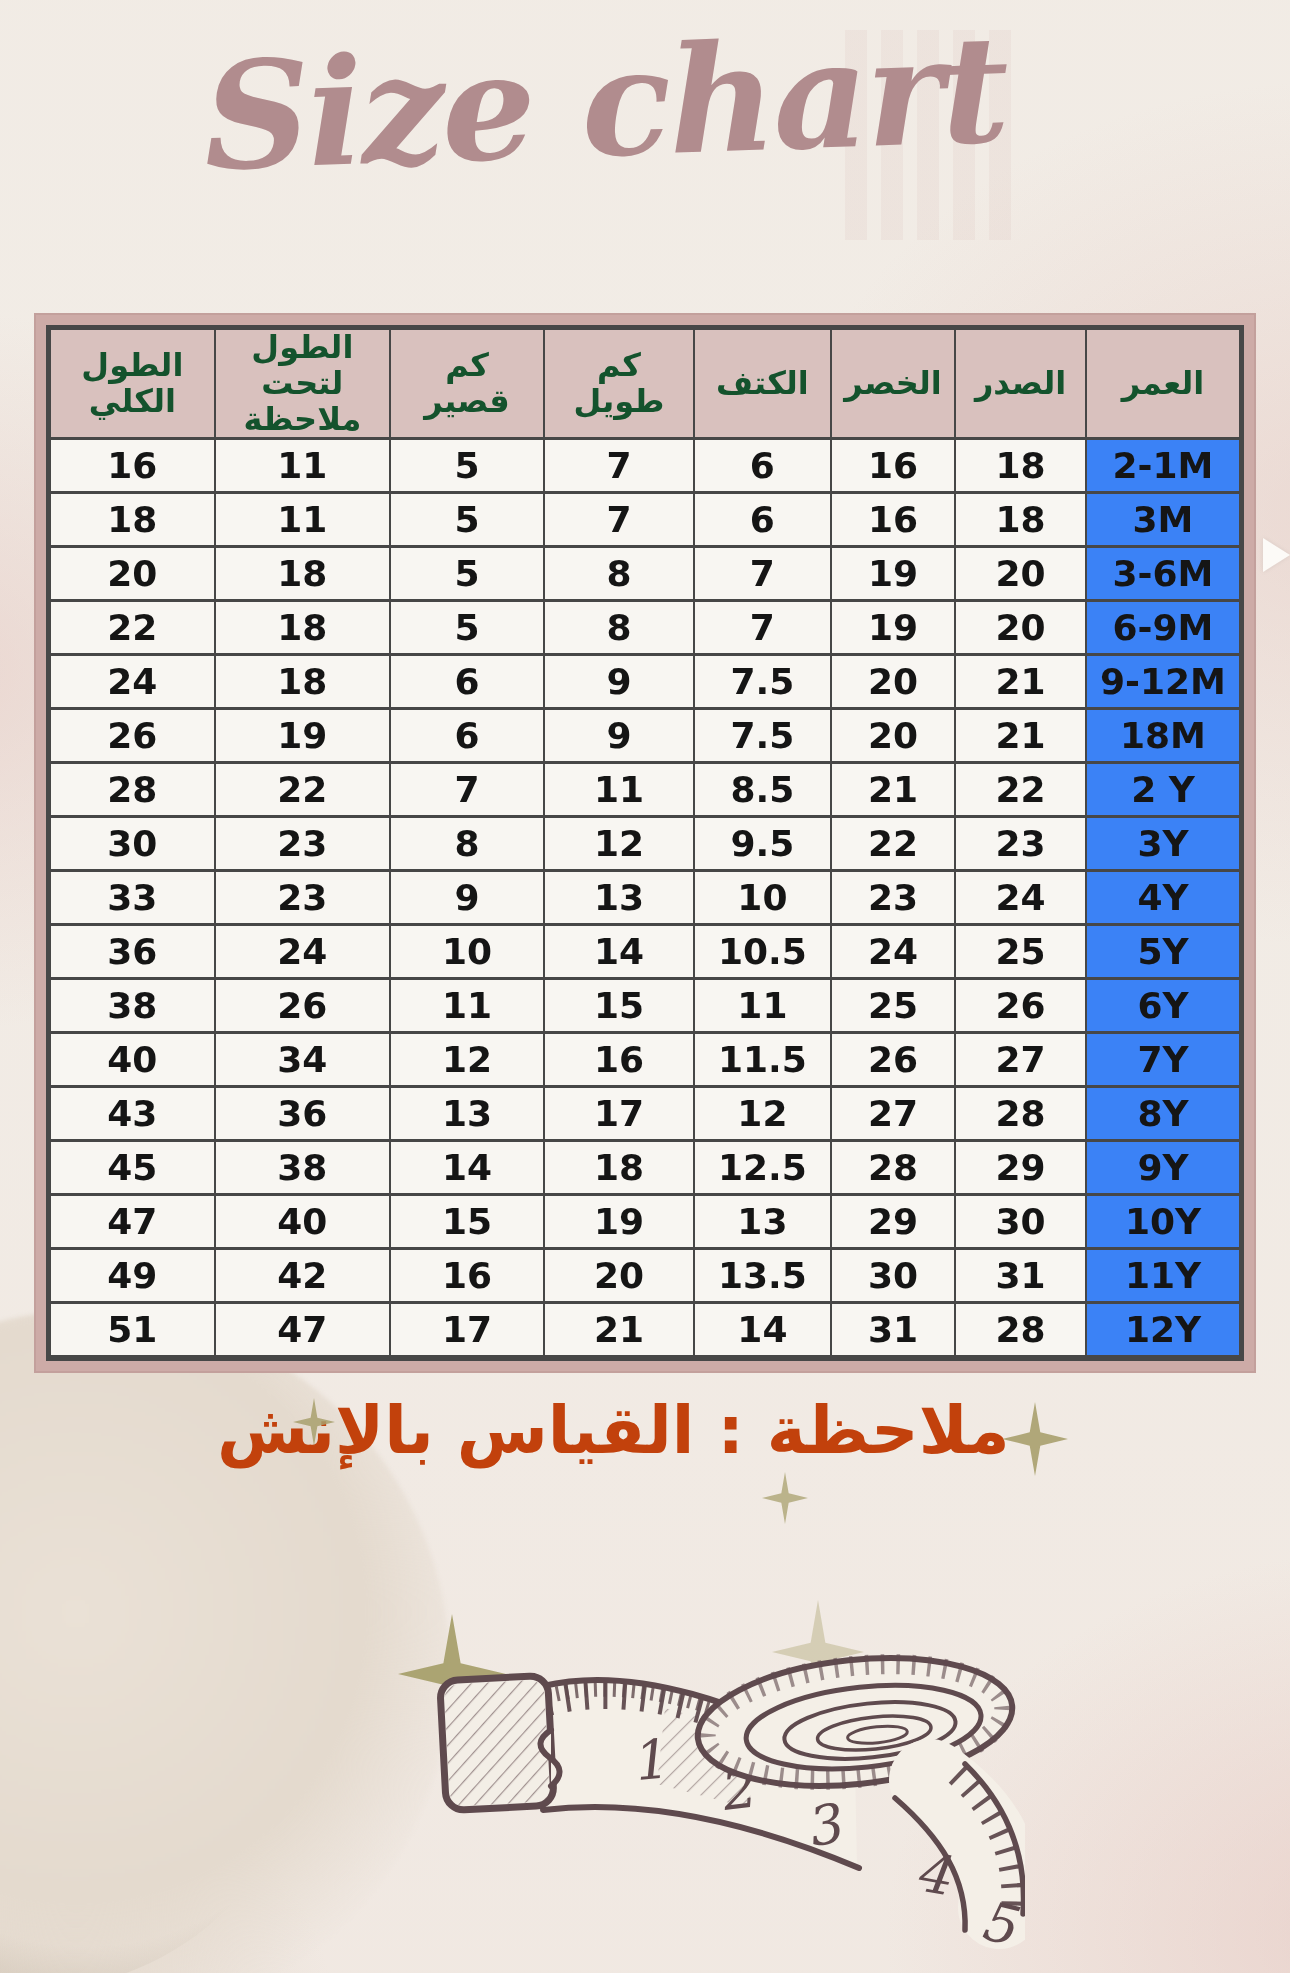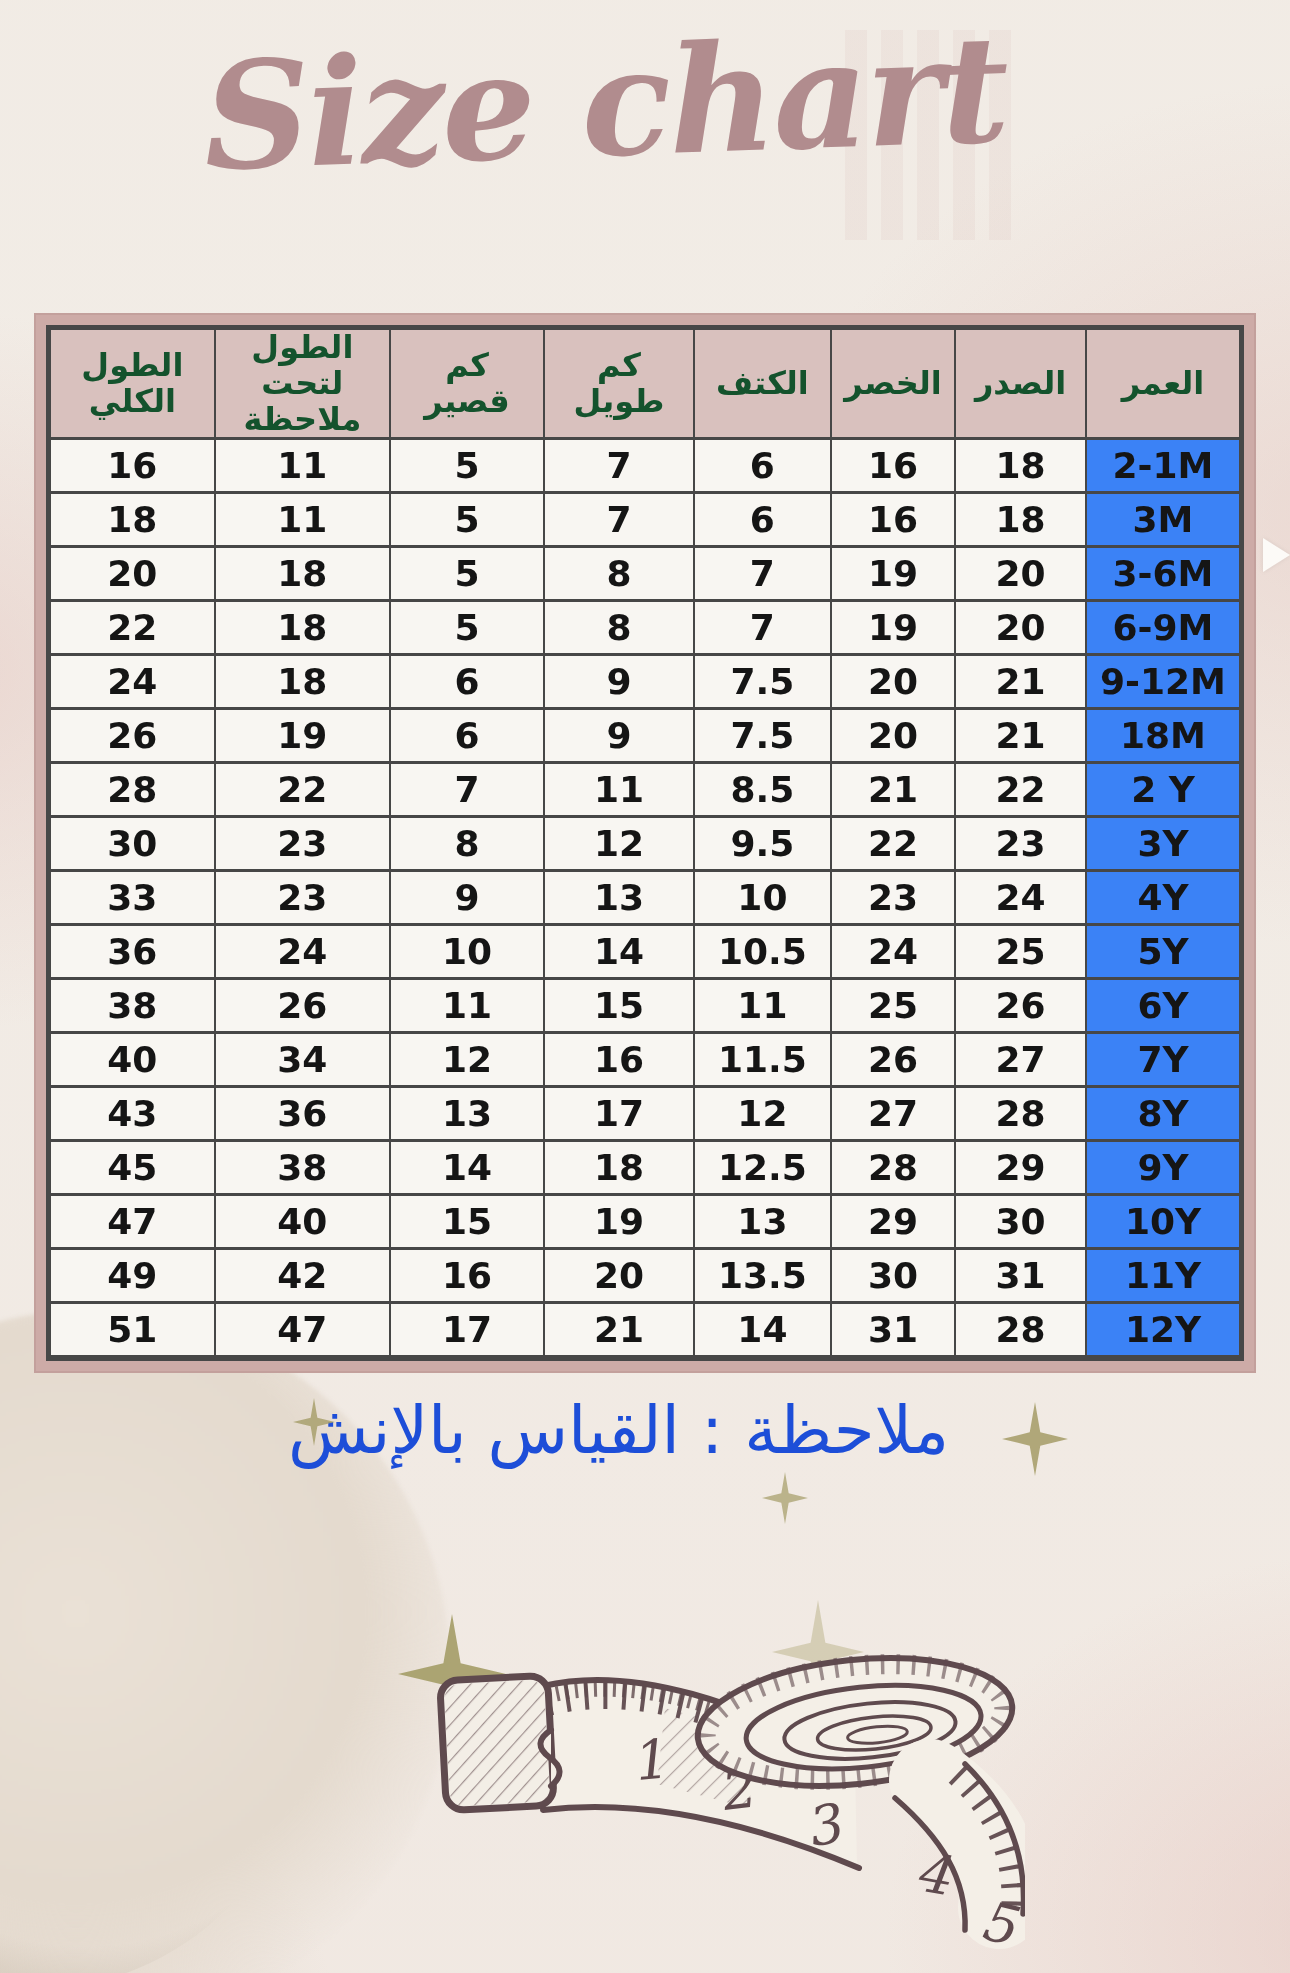--- a/index.html
+++ b/index.html
@@ -71,21 +71,21 @@
   th:nth-child(4),td:nth-child(4){width:11.4%;}
   th:nth-child(5),td:nth-child(5){width:12.6%;}
   th:nth-child(6),td:nth-child(6){width:13%;}
   th:nth-child(7),td:nth-child(7){width:15%;}
   th:nth-child(8),td:nth-child(8){width:14%;}
   td:nth-child(1){background:#3b82f6;direction:ltr;}
   .note{
     position:absolute;top:1392px;left:50%;
     transform:translateX(-54%);
     direction:rtl;white-space:nowrap;
-    font-size:66px;font-weight:normal;color:#1d4ed8;
+    font-size:66px;font-weight:bold;color:#c2410c;
     font-family:"DejaVu Sans",sans-serif;
   }
   .star{
     position:absolute;background:#a8a06d;
     clip-path:polygon(50% 0%, 58% 41%, 100% 50%, 58% 59%, 50% 100%, 42% 59%, 0% 50%, 42% 41%);
   }
   .star-1{left:293px;top:1398px;width:42px;height:48px;opacity:.85;}
   .star-2{left:1002px;top:1402px;width:66px;height:74px;opacity:.9;}
   .star-3{left:762px;top:1472px;width:46px;height:52px;opacity:.75;}
   .star-4{left:398px;top:1614px;width:108px;height:120px;opacity:.95;}

